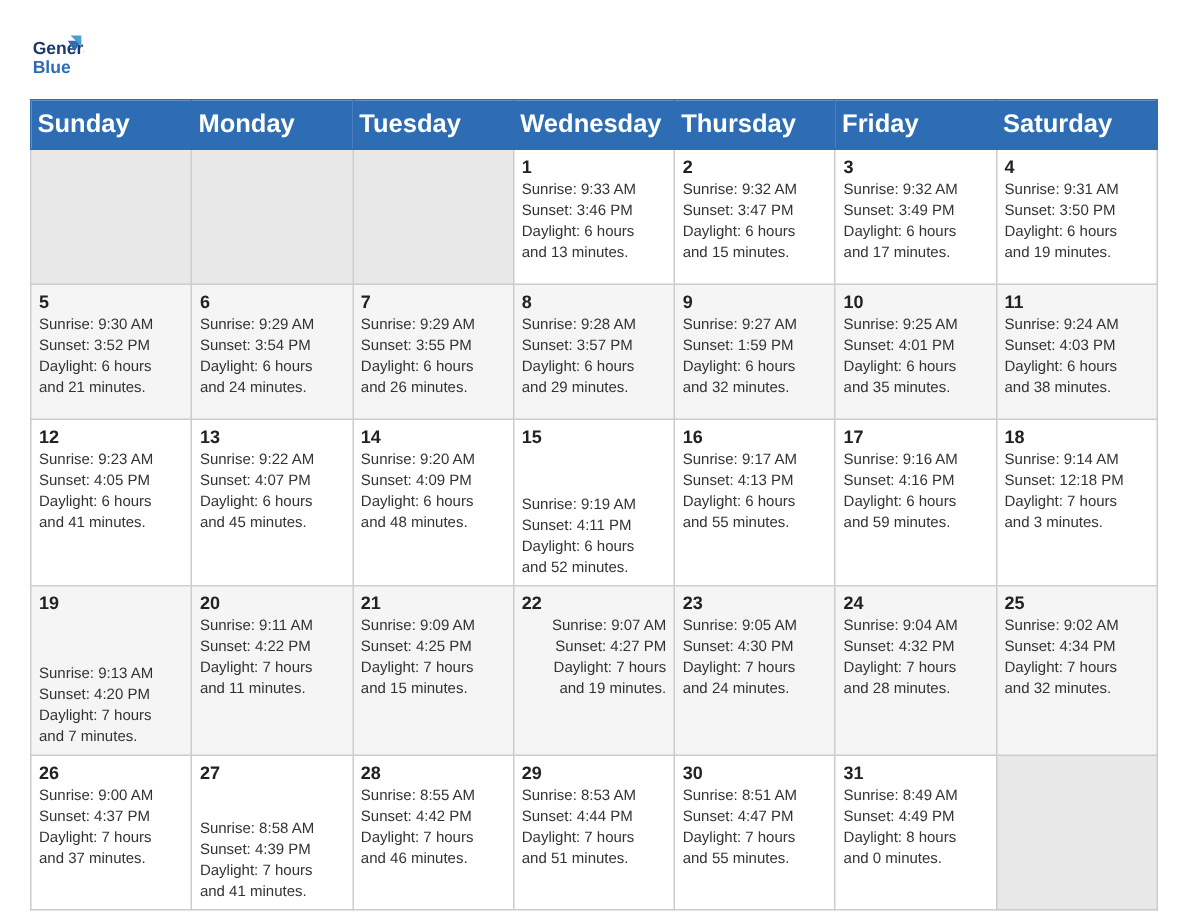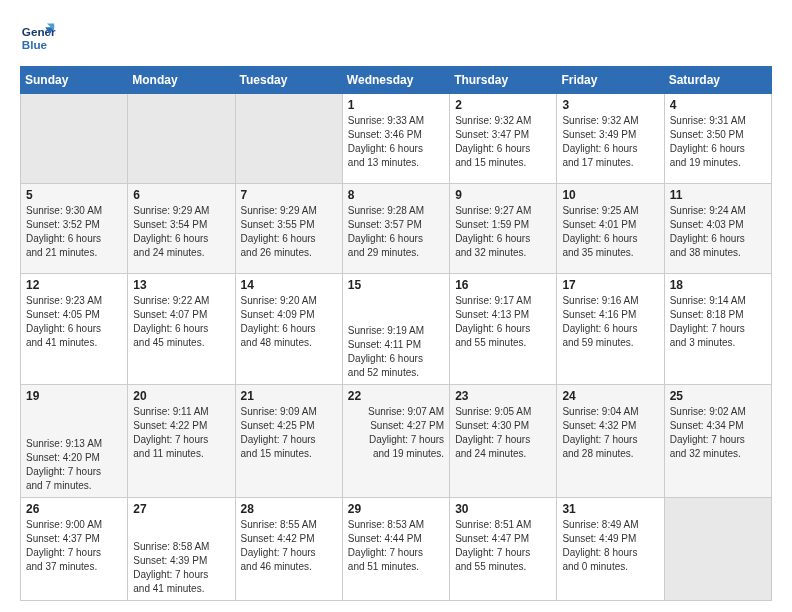--- a/index.html
+++ b/index.html
@@ -38,21 +38,21 @@
       color: #444;
     }
     .calendar-table {
       width: 100%;
       border-collapse: collapse;
       table-layout: fixed;
     }
     .calendar-table th {
       background: #2e6db4;
       color: #fff;
-      font-size: 12px;
+      font-size: 17px;
       font-weight: bold;
       padding: 6px 4px;
       text-align: left;
       border: 1px solid #2e6db4;
     }
     .calendar-table td {
       border: 1px solid #ccc;
       vertical-align: top;
       padding: 4px 5px;
       min-height: 80px;
@@ -234,21 +234,21 @@
         <td>
           <span class="day-number">17</span>
           <div class="day-info" style="white-space: pre-line;">Sunrise: 9:16 AM
 Sunset: 4:16 PM
 Daylight: 6 hours
 and 59 minutes.</div>
         </td>
         <td>
           <span class="day-number">18</span>
           <div class="day-info" style="white-space: pre-line;">Sunrise: 9:14 AM
-Sunset: 8:18 PM
+Sunset: 12:18 PM
 Daylight: 7 hours
 and 3 minutes.</div>
         </td>
       </tr>
       <tr>
         <td>
           <span class="day-number">19</span>
           <div class="day-info" style="white-space: pre-line; margin-top: 34px;">Sunrise: 9:13 AM
 Sunset: 4:20 PM
 Daylight: 7 hours

